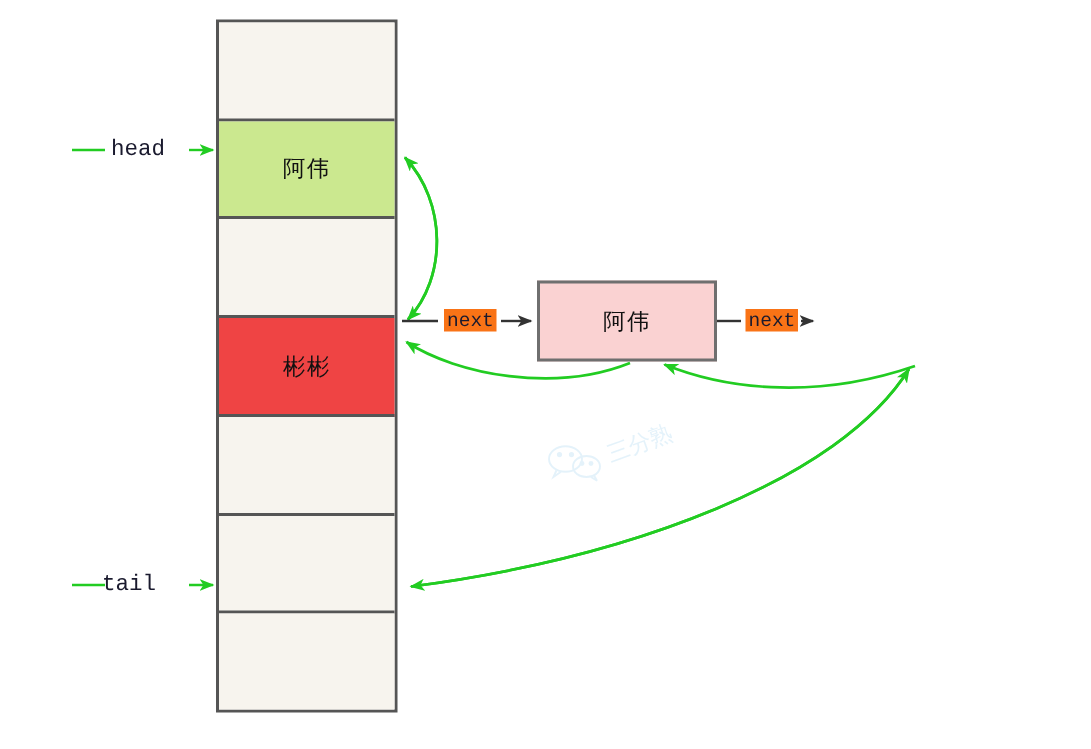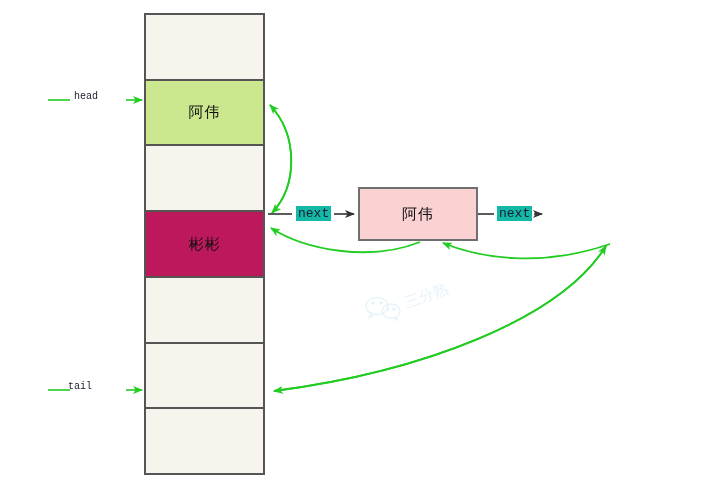--- a/index.html
+++ b/index.html
@@ -37,21 +37,21 @@
     align-items: center;
     justify-content: center;
     background: #f7f4ee;
     font-family: "DejaVu Sans", "Liberation Sans", sans-serif;
     font-size: 15px;
     color: #111111;
     letter-spacing: 1px;
   }
   .slot:last-child { border-bottom: none; }
   .slot.green { background: #cbe88f; }
-  .slot.pink  { background: #be185d; }
+  .slot.pink  { background: #ef4444; }
 
   
   .node {
     position: absolute;
     box-sizing: border-box;
     height: 54px;
     border: 2px solid #6f6f6f;
     background: #fad2d2;
     display: flex;
     align-items: center;
@@ -61,28 +61,28 @@
     color: #111111;
     letter-spacing: 1px;
   }
   #node-awei { left: 358px; top: 187px; width: 120px; }
   #node-jiege { left: 546px; top: 187px; width: 119px; }
 
   
   .lbl {
     position: absolute;
     font-family: "Liberation Mono", "DejaVu Sans Mono", monospace;
-    font-size: 10px;
+    font-size: 15px;
     color: #1a1a2e;
     white-space: nowrap;
   }
   #label-head { left: 74px; top: 91px; }
   #label-tail { left: 68px; top: 381px; }
   .lbl.next {
-    background: #14b8a6;
+    background: #f97316;
     padding: 0 2px;
     font-size: 13px;
   }
   #label-next-1 { left: 296px; top: 206px; }
   #label-next-2 { left: 497px; top: 206px; }
 
   
   #arrows {
     position: absolute;
     left: 0; top: 0;

